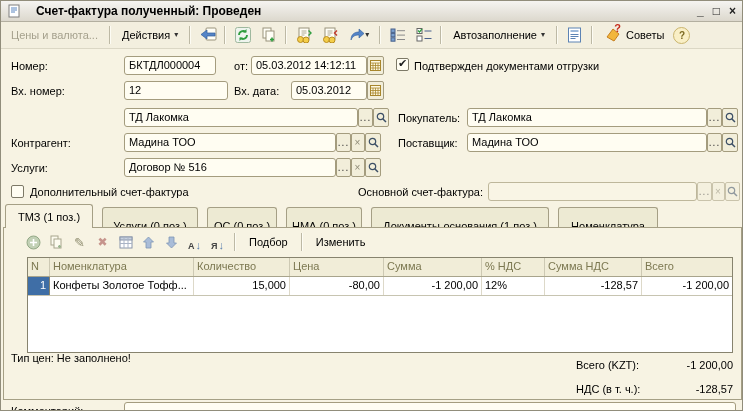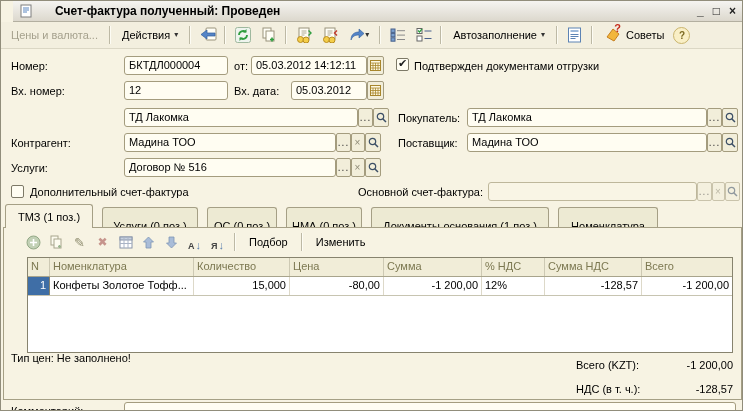--- a/index.html
+++ b/index.html
@@ -2,22 +2,22 @@
 <html><head>
 <meta charset="utf-8">
 <style>
   html,body{margin:0;padding:0;background:#cfcabc;}
   .win{
     position:relative;width:743px;height:411px;box-sizing:border-box;
     background:#f7f3e3;border:1px solid #918d7b;overflow:hidden;
     font-family:"Liberation Sans","DejaVu Sans",sans-serif;font-size:11px;color:#000;
   }
   
-  .titlebar{position:absolute;left:12px;top:0;right:0;height:21px;display:flex;align-items:center;
-    gap:22px;padding:0 6px;background:linear-gradient(#f5f4f1,#dcd8cd);border-bottom:1px solid #b3afa0;box-sizing:border-box;}
+  .titlebar{position:absolute;left:0;top:0;right:0;height:21px;display:flex;align-items:center;
+    gap:15px;padding:0 6px;background:linear-gradient(#f5f4f1,#dcd8cd);border-bottom:1px solid #b3afa0;box-sizing:border-box;}
   .title-text{font-weight:bold;font-size:12px;flex:1;white-space:nowrap;overflow:hidden;}
   .winctl{display:flex;gap:9px;font-weight:bold;font-size:12px;color:#222;align-items:center;}
   .winctl span{cursor:default;line-height:10px;}
   
   .toolbar{position:absolute;left:0;top:21px;right:0;height:27px;background:#f3efdf;
     border-bottom:1px solid #dbd7c5;display:flex;align-items:center;padding:0 4px;gap:3px;box-sizing:border-box;}
   .tbtn{display:inline-flex;align-items:center;gap:4px;padding:3px 6px;white-space:nowrap;border-radius:2px;}
   .tbtn.disabled{color:#a5a18d;}
   .sep{width:1px;height:18px;background:#bdb9a5;border-right:1px solid #fdfcf4;margin:0 2px;flex:none;}
   .ibtn{width:23px;height:22px;display:inline-flex;align-items:center;justify-content:center;flex:none;position:relative;}
@@ -203,21 +203,21 @@
             <path d="M2 10l6-8 6 5-5 7z" fill="#f2b63c" stroke="#c77f1f"></path>
           </svg>
         <span class="advq">?</span>
       </span>
       <span>Советы</span>
     </span>
     <span class="help">?</span>
   </div>
 
   <span class="lbl" style="left:10px;top:59px">Номер:</span>
-  <div class="fld" style="left:123px;top:55px;width:104px">БКТДЛ000004</div>
+  <div class="fld" style="left:123px;top:55px;width:92px">БКТДЛ000004</div>
   <span class="lbl" style="left:233px;top:59px">от:</span>
   <div class="fld" style="left:250px;top:55px;width:116px">05.03.2012 14:12:11</div>
   <div class="sbtn" style="left:366px;top:55px;width:17px">
     <svg width="11" height="11" viewBox="0 0 11 11">
         <rect x="0.5" y="0.5" width="10" height="10" fill="#fdf8e2" stroke="#a8862c"></rect>
         <path d="M0.5 3h10M0.5 5.5h10M0.5 8h10M3 3v7.5M5.5 3v7.5M8 3v7.5" stroke="#a8862c" stroke-width="0.8"></path>
       </svg>
   </div>
   <span class="cb checked" style="left:395px;top:57px"></span>
   <span class="lbl" style="left:413px;top:59px">Подтвержден документами отгрузки</span>

